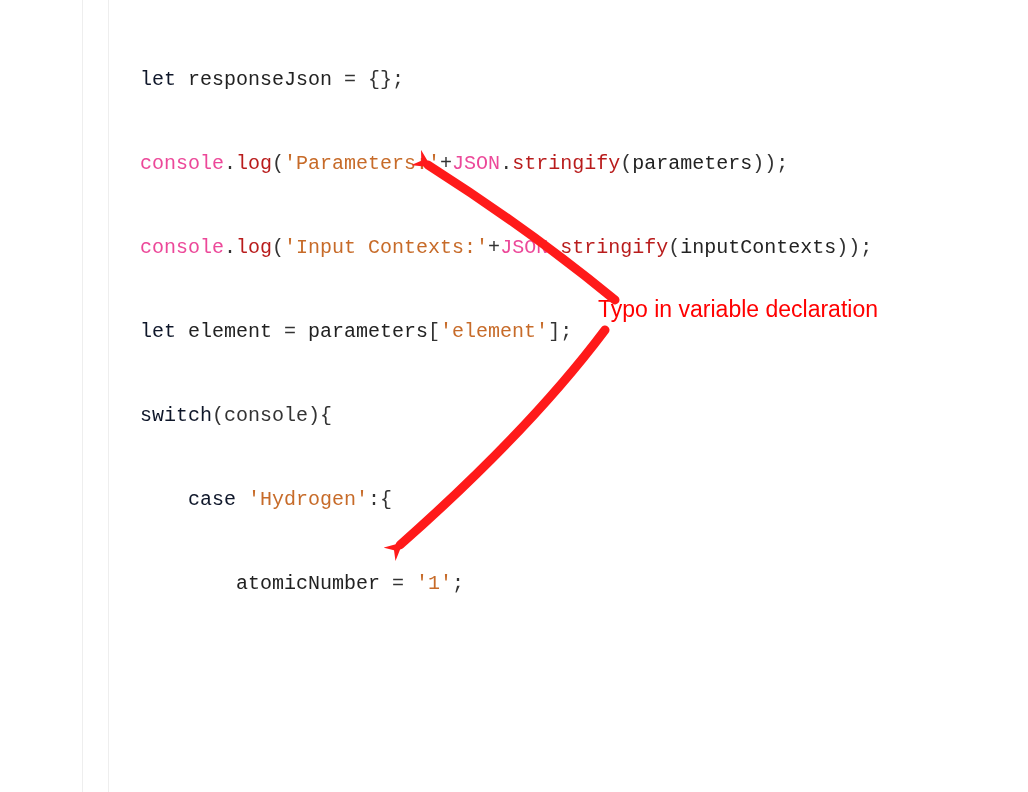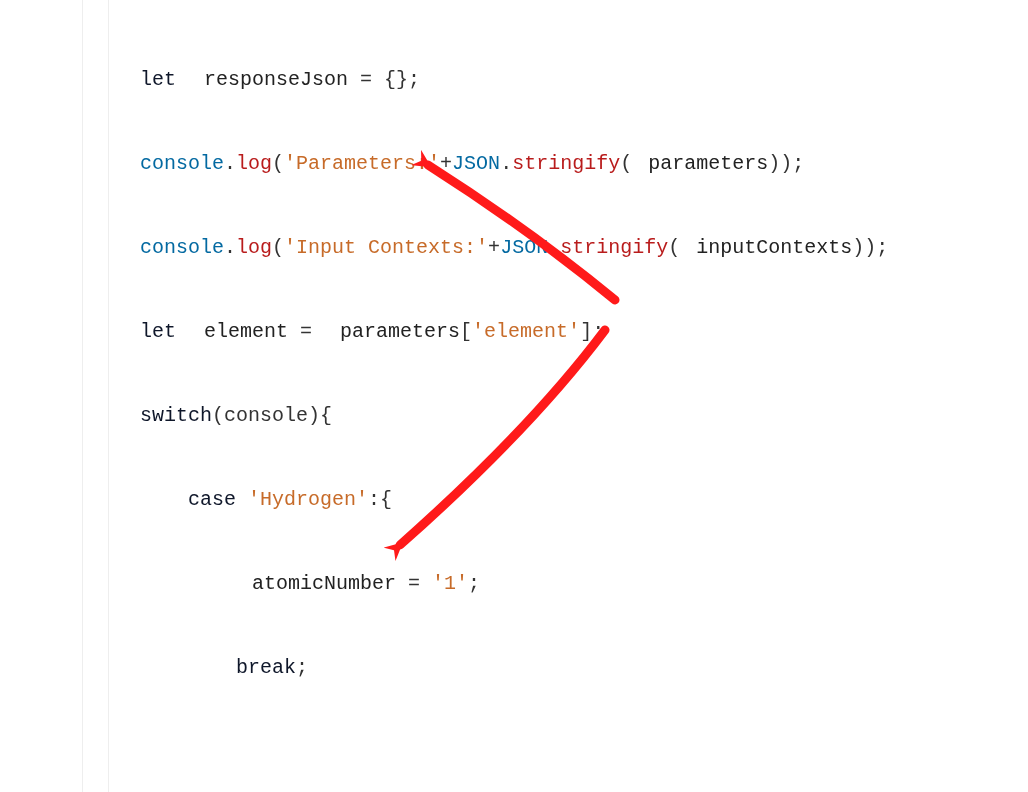--- a/index.html
+++ b/index.html
@@ -37,24 +37,24 @@
     left: 140px;
     top: 10px;
     right: 0;
     white-space: pre;
     color: #222;
     line-height: 28px;
   }
   .codearea > div { height: 28px; }
   .kw    { color: #0f172a; }      
   .punct { color: #333333; }
-  .ident { color: #222222; margin-left: 16px; }
+  .ident { color: #222222; }
   .str   { color: #c76b29; margin-top: 48px; }      
   .prop  { color: #b91c1c; }      
-  .obj   { color: #0369a1; }      
+  .obj   { color: #ec4899; }      
   .cursor {
     display: inline-block;
     width: 0;
     height: 22px;
     border-left: 1px solid #999;
     vertical-align: -3px;
   }
 
   .annotation {
     position: absolute;
@@ -85,40 +85,42 @@
   </div>
 
   <div class="codearea">
     <div><span class="kw">let </span><span class="ident">responseJson</span><span class="punct"> = {};</span></div>
     <div><span class="obj">console</span><span class="punct">.</span><span class="prop">log</span><span class="punct">(</span><span class="str">'Parameters:'</span><span class="punct">+</span><span class="obj">JSON</span><span class="punct">.</span><span class="prop">stringify</span><span class="punct">(</span><span class="ident">parameters</span><span class="punct">));</span></div>
     <div><span class="obj">console</span><span class="punct">.</span><span class="prop">log</span><span class="punct">(</span><span class="str">'Input Contexts:'</span><span class="punct">+</span><span class="obj">JSON</span><span class="punct">.</span><span class="prop">stringify</span><span class="punct">(</span><span class="ident">inputContexts</span><span class="punct">));</span></div>
     <div><span class="kw">let </span><span class="ident">element</span><span class="punct"> = </span><span class="ident">parameters</span><span class="punct">[</span><span class="str">'element'</span><span class="punct">];</span></div>
     <div><span class="kw">switch</span><span class="punct">(console){</span></div>
     <div><span>    </span><span class="kw">case </span><span class="str">'Hydrogen'</span><span class="punct">:{</span></div>
     <div><span>        </span><span class="ident">atomicNumber</span><span class="punct"> = </span><span class="str">'1'</span><span class="punct">;</span></div>
-    <div><span>        </span><span class="kw">break</span><span class="punct">;</span></div>
     
     
     
     
     
     
     
     
     
     
     
     
     
     
     
     
     
   </div>
 
+  <div class="annotation annotation-label">
+    <span>Typo in variable declaration</span>
+  </div>
 
   <svg class="arrow" style="left:0; top:0; width:1028px; height:792px;">
     <defs>
       <marker id="ah1" markerWidth="18" markerHeight="18" refX="4" refY="9" orient="auto" markerUnits="userSpaceOnUse">
         <path d="M0,0 L18,9 L0,18 L6,9 Z" fill="#ff1a1a" transform="rotate(180 9 9)"></path>
       </marker>
     </defs>
 
     <path d="M615,300 Q530,230 428,165" stroke="#ff1a1a" stroke-width="9" fill="none" stroke-linecap="round" marker-end="url(#ah1)"></path>
 

